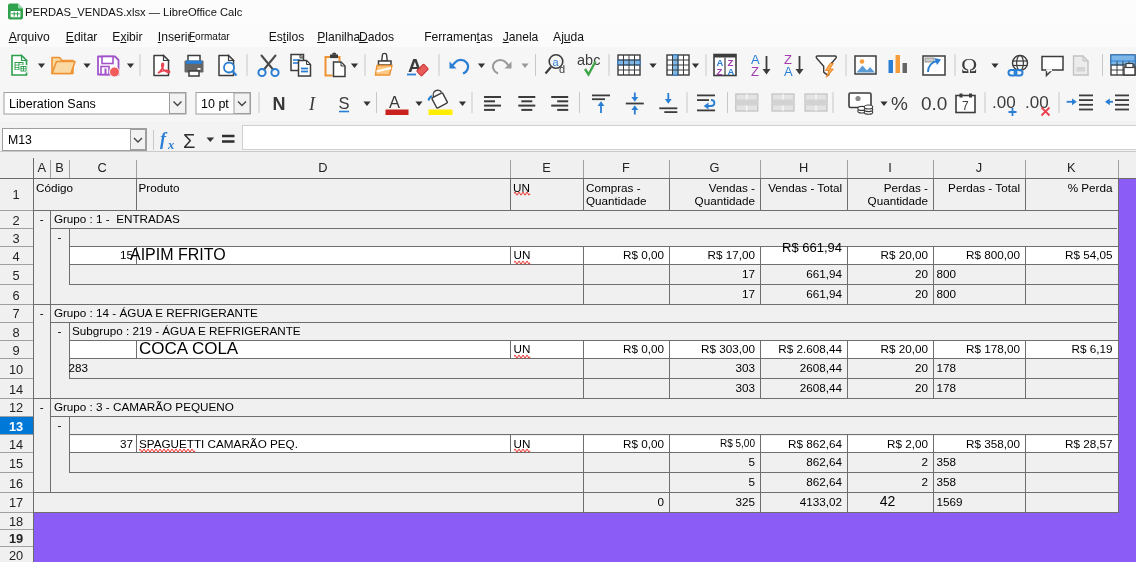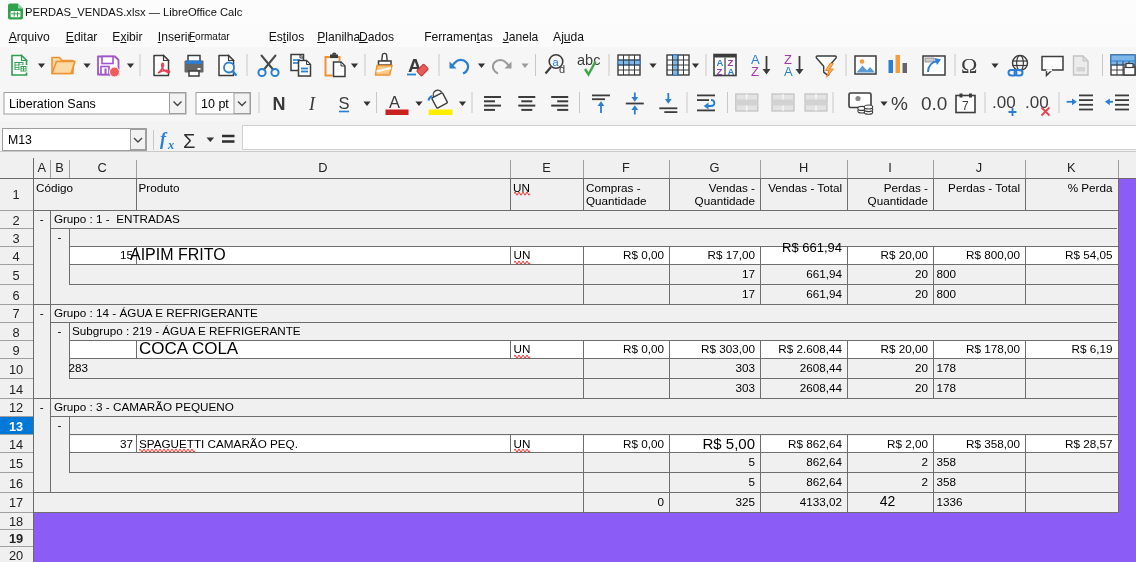--- a/index.html
+++ b/index.html
@@ -525,38 +525,38 @@
 <div style="position:absolute;left:760px;top:378.4px;width:82px;font-size:11.7px;line-height:19.80000000000001px;text-align:right;white-space:nowrap">2608,44</div>
 <div style="position:absolute;left:847px;top:378.4px;width:81px;font-size:11.7px;line-height:19.80000000000001px;text-align:right;white-space:nowrap">20</div>
 <div style="position:absolute;left:936.5px;top:378.4px;font-size:11.7px;line-height:19.80000000000001px;white-space:nowrap">178</div>
 <div style="position:absolute;left:33px;top:398.2px;width:17.4px;font-size:11.7px;line-height:17.80000000000001px;text-align:center">-</div>
 <div style="position:absolute;left:53.9px;top:398.2px;font-size:11.7px;line-height:17.80000000000001px;white-space:nowrap">Grupo : 3 - CAMARÃO PEQUENO</div>
 <div style="position:absolute;left:50.4px;top:416.0px;width:18.1px;font-size:11.7px;line-height:18.5px;text-align:center">-</div>
 <div style="position:absolute;left:68.5px;top:434.5px;width:64.5px;font-size:11.7px;line-height:17.69999999999999px;text-align:right;white-space:nowrap">37</div>
 <div style="position:absolute;left:139.0px;top:434.5px;font-size:11.7px;line-height:17.69999999999999px;white-space:nowrap"><span class="sq">SPAGUETTI</span> CAMARÃO PEQ.</div>
 <div style="position:absolute;left:513.5px;top:434.5px;font-size:11.7px;line-height:17.69999999999999px;white-space:nowrap"><span class="sq">UN</span></div>
 <div style="position:absolute;left:583px;top:434.5px;width:81px;font-size:11.7px;line-height:17.69999999999999px;text-align:right;white-space:nowrap">R$ 0,00</div>
-<div style="position:absolute;left:669px;top:434.5px;width:86px;font-size:15px;line-height:17.69999999999999px;text-align:right;white-space:nowrap">R$ 5,00</div>
+<div style="position:absolute;left:669px;top:434.5px;width:86px;font-size:10px;line-height:17.69999999999999px;text-align:right;white-space:nowrap">R$ 5,00</div>
 <div style="position:absolute;left:760px;top:434.5px;width:82px;font-size:11.7px;line-height:17.69999999999999px;text-align:right;white-space:nowrap">R$ 862,64</div>
 <div style="position:absolute;left:847px;top:434.5px;width:81px;font-size:11.7px;line-height:17.69999999999999px;text-align:right;white-space:nowrap">R$ 2,00</div>
 <div style="position:absolute;left:933px;top:434.5px;width:87px;font-size:11.7px;line-height:17.69999999999999px;text-align:right;white-space:nowrap">R$ 358,00</div>
 <div style="position:absolute;left:1025px;top:434.5px;width:87.5px;font-size:11.7px;line-height:17.69999999999999px;text-align:right;white-space:nowrap">R$ 28,57</div>
 <div style="position:absolute;left:669px;top:452.2px;width:86px;font-size:11.7px;line-height:20.0px;text-align:right;white-space:nowrap">5</div>
 <div style="position:absolute;left:760px;top:452.2px;width:82px;font-size:11.7px;line-height:20.0px;text-align:right;white-space:nowrap">862,64</div>
 <div style="position:absolute;left:847px;top:452.2px;width:81px;font-size:11.7px;line-height:20.0px;text-align:right;white-space:nowrap">2</div>
 <div style="position:absolute;left:936.5px;top:452.2px;font-size:11.7px;line-height:20.0px;white-space:nowrap">358</div>
 <div style="position:absolute;left:669px;top:472.2px;width:86px;font-size:11.7px;line-height:20.0px;text-align:right;white-space:nowrap">5</div>
 <div style="position:absolute;left:760px;top:472.2px;width:82px;font-size:11.7px;line-height:20.0px;text-align:right;white-space:nowrap">862,64</div>
 <div style="position:absolute;left:847px;top:472.2px;width:81px;font-size:11.7px;line-height:20.0px;text-align:right;white-space:nowrap">2</div>
 <div style="position:absolute;left:936.5px;top:472.2px;font-size:11.7px;line-height:20.0px;white-space:nowrap">358</div>
 <div style="position:absolute;left:583px;top:492.2px;width:81px;font-size:11.7px;line-height:19.900000000000034px;text-align:right;white-space:nowrap">0</div>
 <div style="position:absolute;left:669px;top:492.2px;width:86px;font-size:11.7px;line-height:19.900000000000034px;text-align:right;white-space:nowrap">325</div>
 <div style="position:absolute;left:760px;top:492.2px;width:82px;font-size:11.7px;line-height:19.900000000000034px;text-align:right;white-space:nowrap">4133,02</div>
 <div style="position:absolute;left:847px;top:492.2px;width:81px;font-size:14px;line-height:19.900000000000034px;text-align:center;white-space:nowrap">42</div>
-<div style="position:absolute;left:936.5px;top:492.2px;font-size:11.7px;line-height:19.900000000000034px;white-space:nowrap">1336</div>
+<div style="position:absolute;left:936.5px;top:492.2px;font-size:11.7px;line-height:19.900000000000034px;white-space:nowrap">1569</div>
 <svg style="position:absolute;left:513.5px;top:191.0px" width="19" height="6" viewBox="0 0 19 6">
       <path d="M0 2.6 q1 -2.6 2 0 t2 0 q1 -2.6 2 0 t2 0 q1 -2.6 2 0 t2 0 q1 -2.6 2 0 t2 0" fill="none" stroke="#e8423c" stroke-width="1.1"></path>
     </svg>
 <svg style="position:absolute;left:513.5px;top:259.8px" width="19" height="6" viewBox="0 0 19 6">
       <path d="M0 2.6 q1 -2.6 2 0 t2 0 q1 -2.6 2 0 t2 0 q1 -2.6 2 0 t2 0 q1 -2.6 2 0 t2 0" fill="none" stroke="#e8423c" stroke-width="1.1"></path>
     </svg>
 <svg style="position:absolute;left:513.5px;top:353.8px" width="19" height="6" viewBox="0 0 19 6">
       <path d="M0 2.6 q1 -2.6 2 0 t2 0 q1 -2.6 2 0 t2 0 q1 -2.6 2 0 t2 0 q1 -2.6 2 0 t2 0" fill="none" stroke="#e8423c" stroke-width="1.1"></path>
     </svg>
 <svg style="position:absolute;left:513.5px;top:448.1px" width="19" height="6" viewBox="0 0 19 6">

